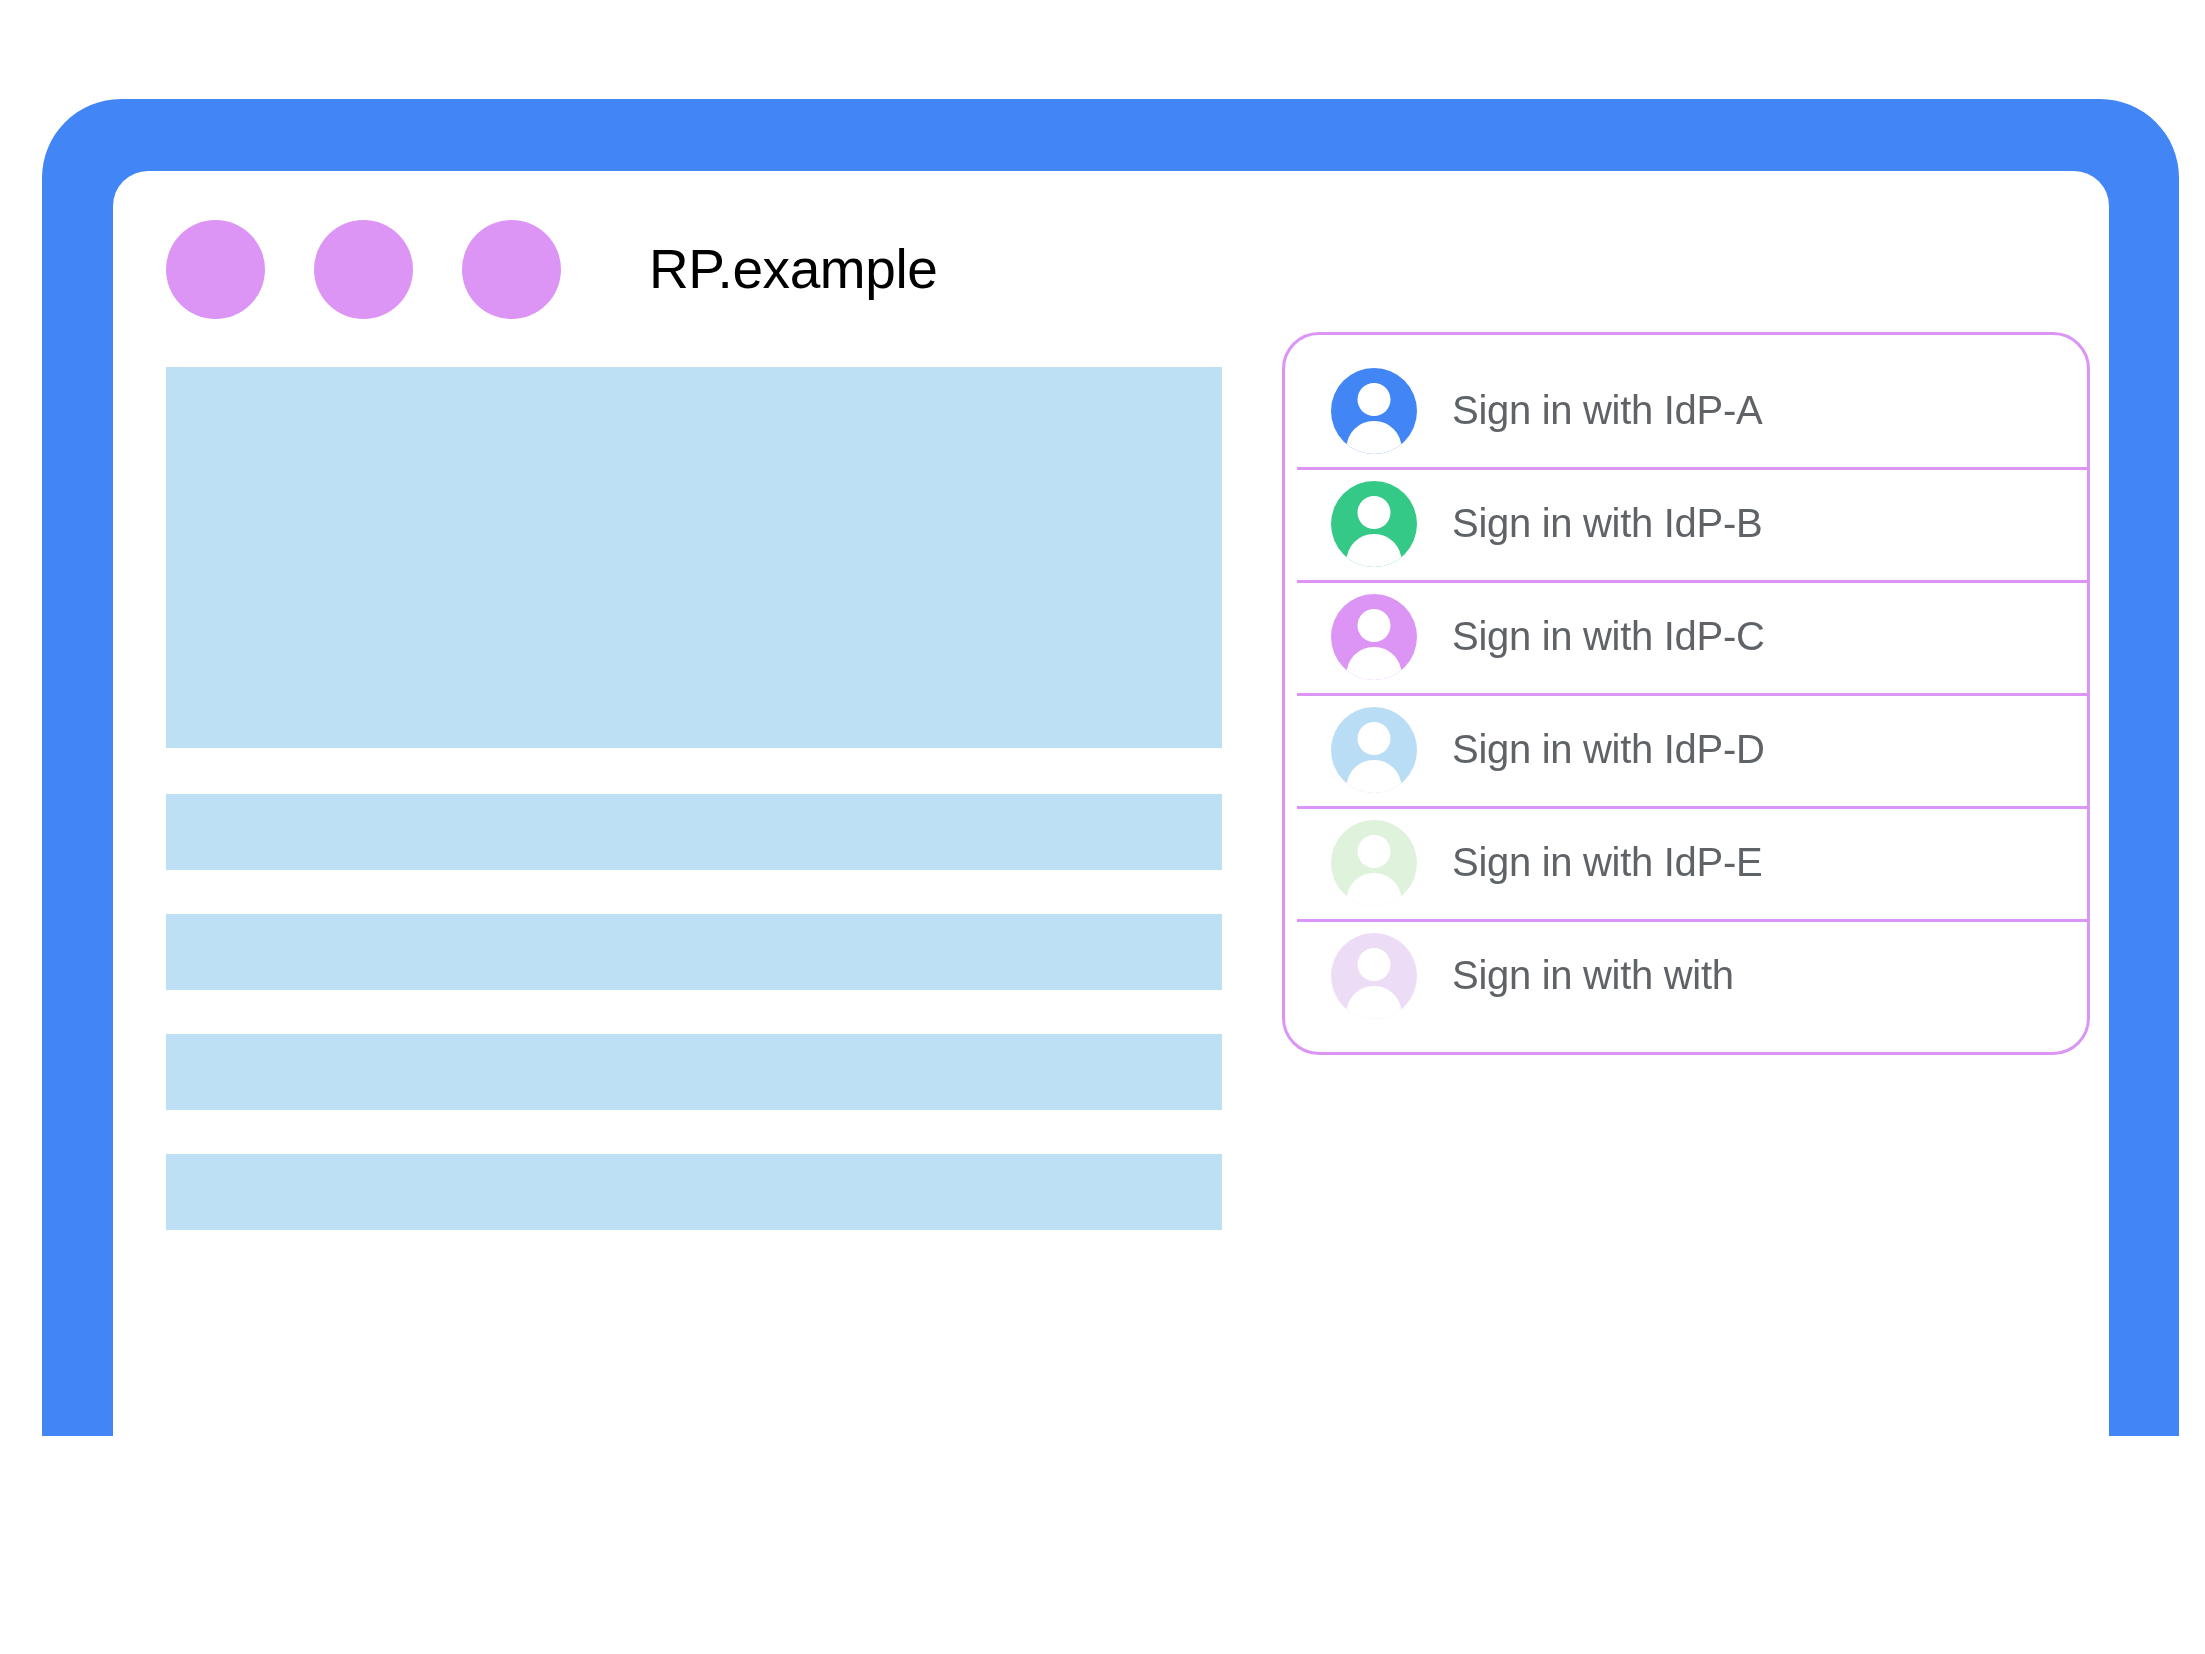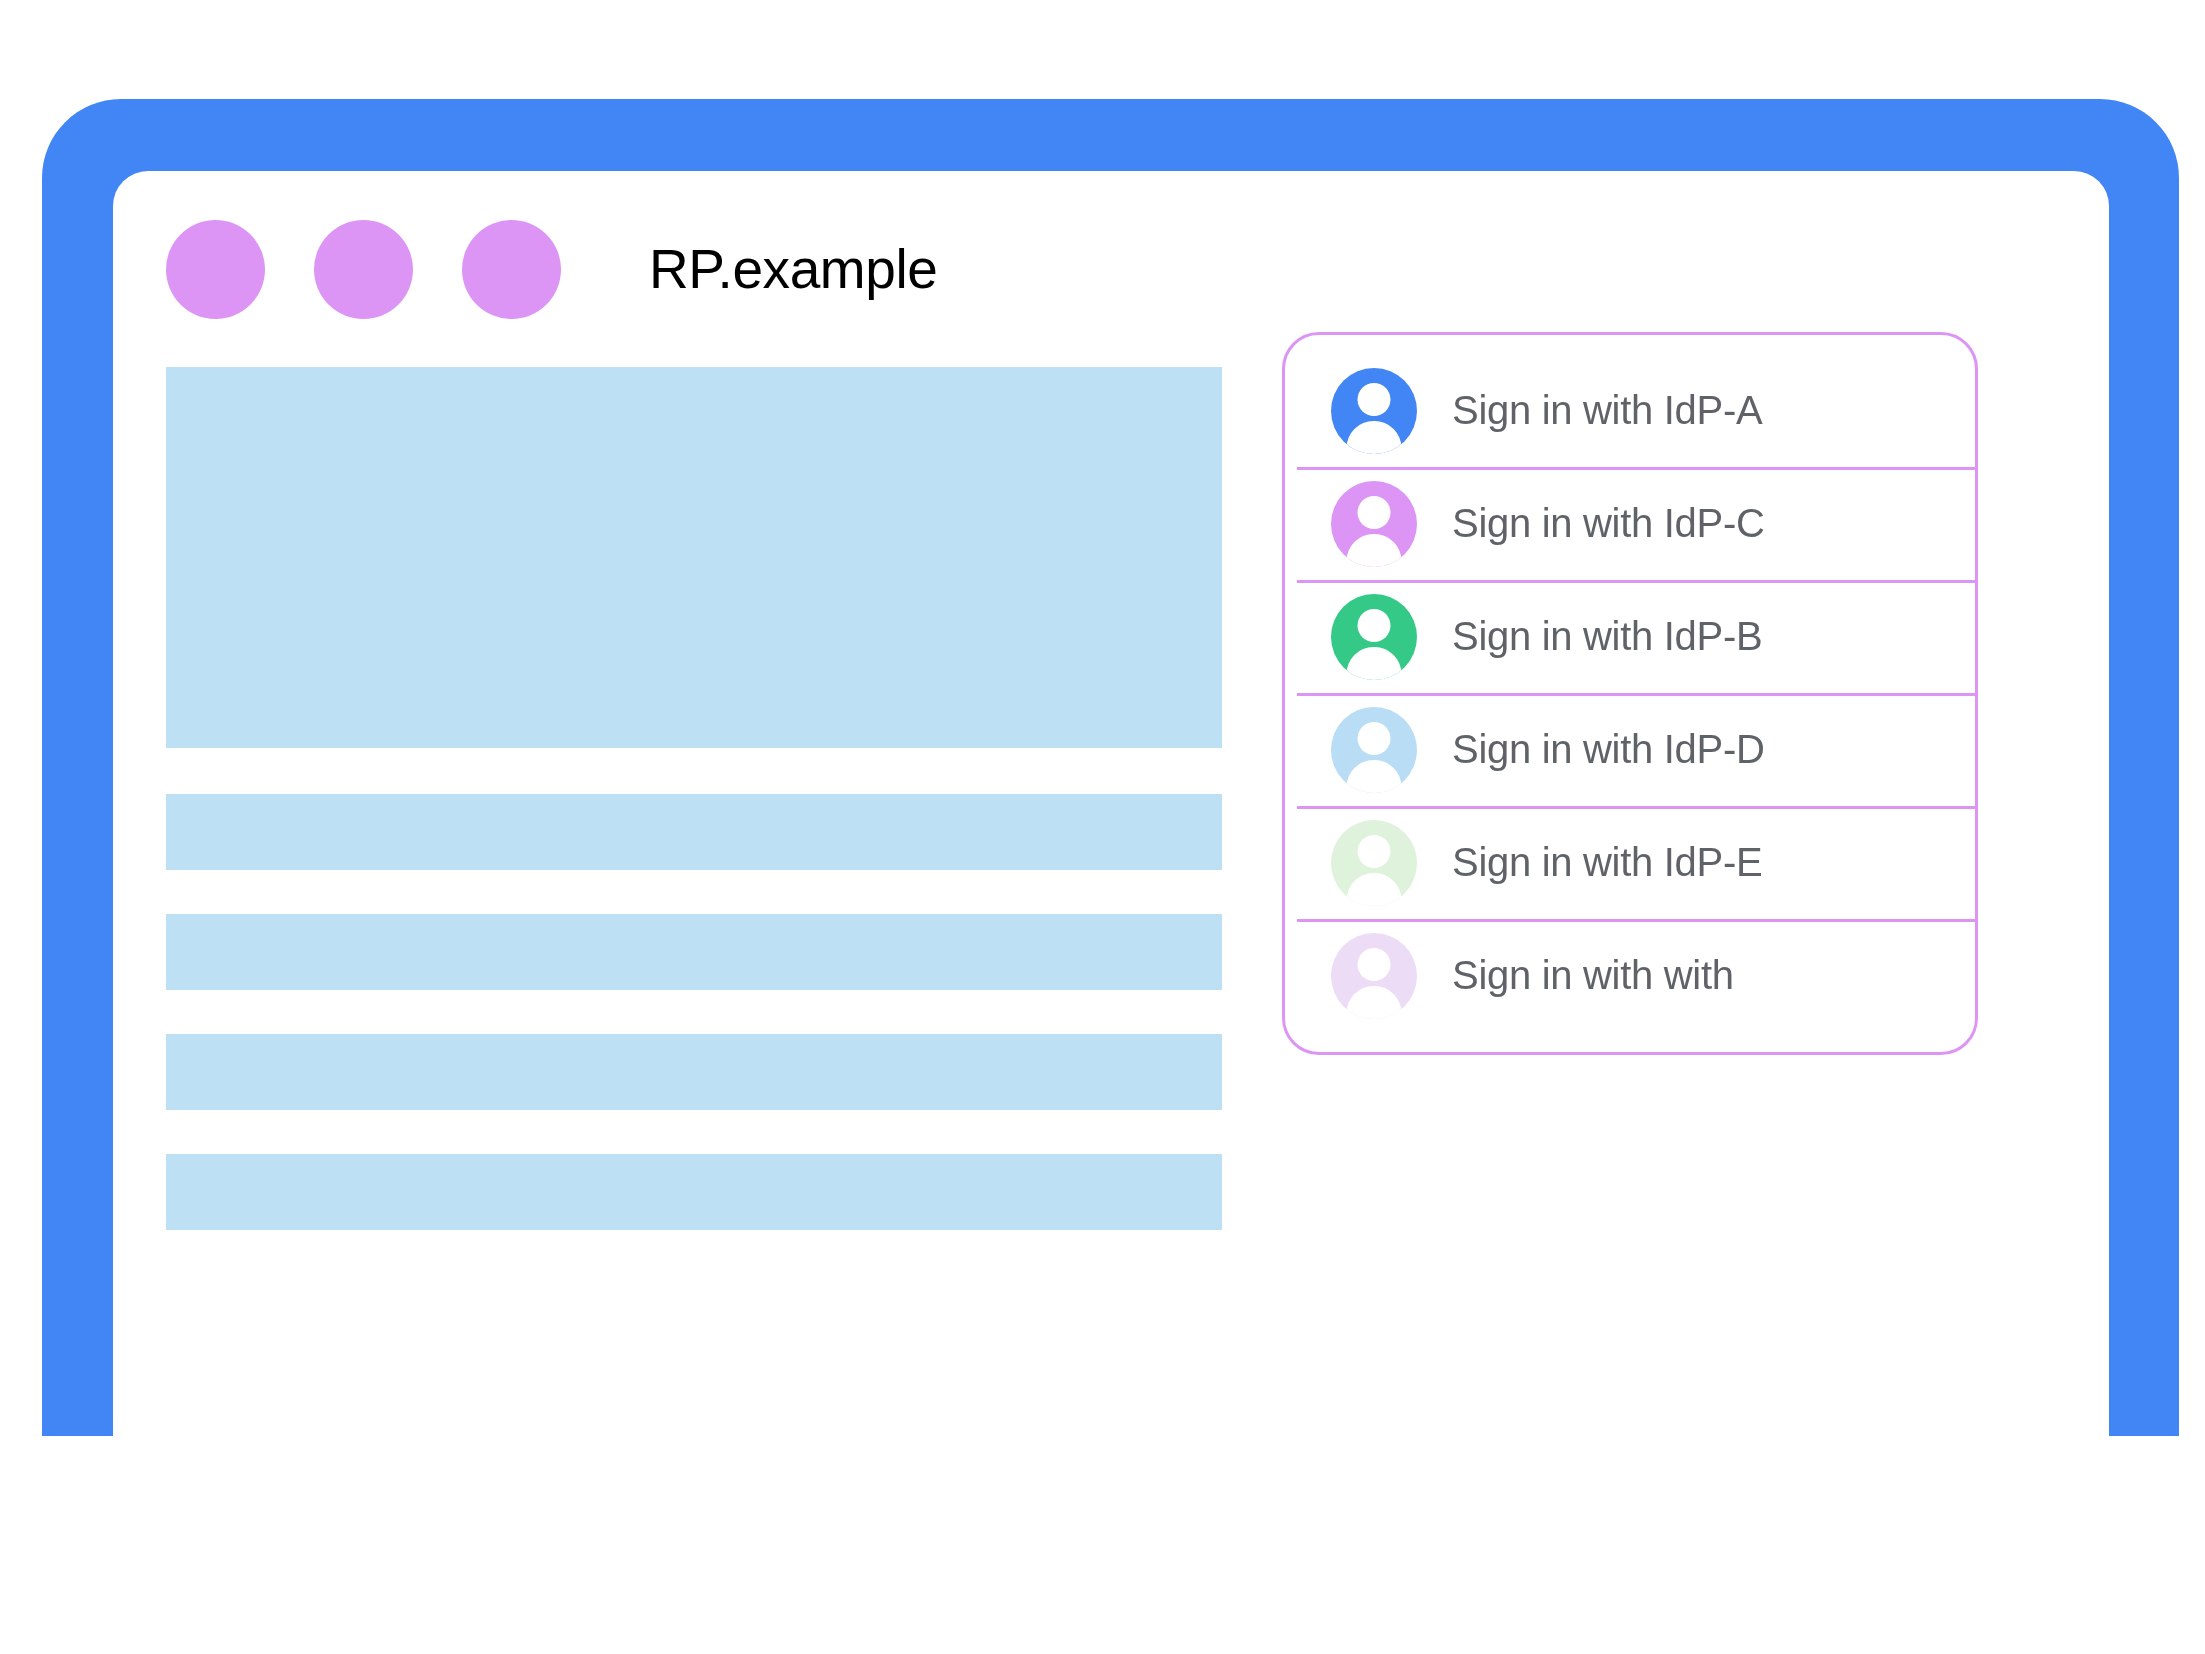--- a/index.html
+++ b/index.html
@@ -141,21 +141,21 @@
     width: 1056px;
   }
   .ph-hero { height: 381px; margin-bottom: 46px; }
   .ph-bar  { height: 76px;  margin-bottom: 44px; }
 
   
   .chooser {
     position: absolute;
     left: 1169px;
     top: 161px;
-    width: 696px;
+    width: 808px;
     border: 3.5px solid #DC95F5;
     border-radius: 37px;
     background: #ffffff;
     box-sizing: border-box;
     padding: 19.4px 0 19.4px 0;
   }
   .account-row {
     display: flex;
     align-items: center;
     height: 113px;
@@ -242,33 +242,33 @@
 
       <div class="account-row">
         <div class="avatar" style="background:#4285F4">
           <div class="head"></div>
             <div class="body"></div>
         </div>
         <div class="account-label">Sign in with IdP-A</div>
       </div>
 
       <div class="account-row">
+        <div class="avatar" style="background:#34C987">
+          <div class="head"></div>
+            <div class="body"></div>
+        </div>
+        <div class="account-label">Sign in with IdP-B</div>
+      </div>
+
+      <div class="account-row">
         <div class="avatar" style="background:#DC95F5">
           <div class="head"></div>
             <div class="body"></div>
         </div>
         <div class="account-label">Sign in with IdP-C</div>
-      </div>
-
-      <div class="account-row">
-        <div class="avatar" style="background:#34C987">
-          <div class="head"></div>
-            <div class="body"></div>
-        </div>
-        <div class="account-label">Sign in with IdP-B</div>
       </div>
 
       <div class="account-row">
         <div class="avatar" style="background:#B9DDF5">
           <div class="head"></div>
             <div class="body"></div>
         </div>
         <div class="account-label">Sign in with IdP-D</div>
       </div>
 

